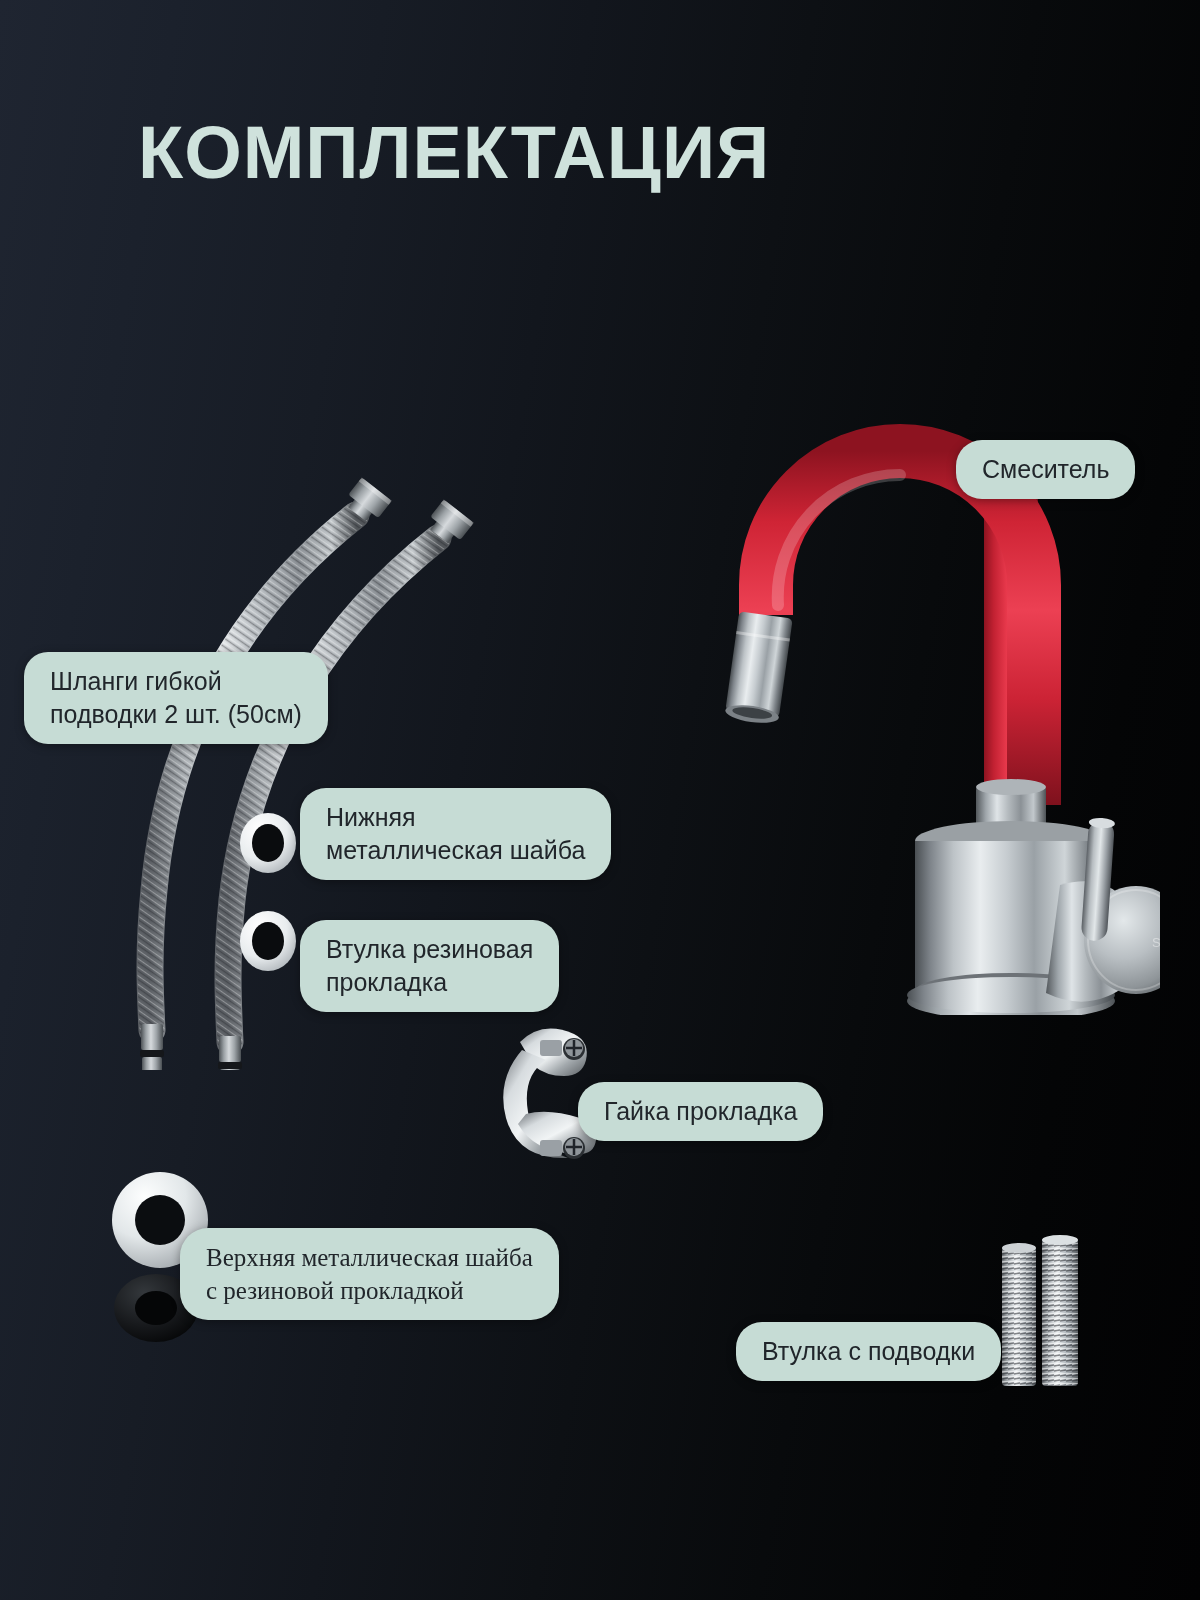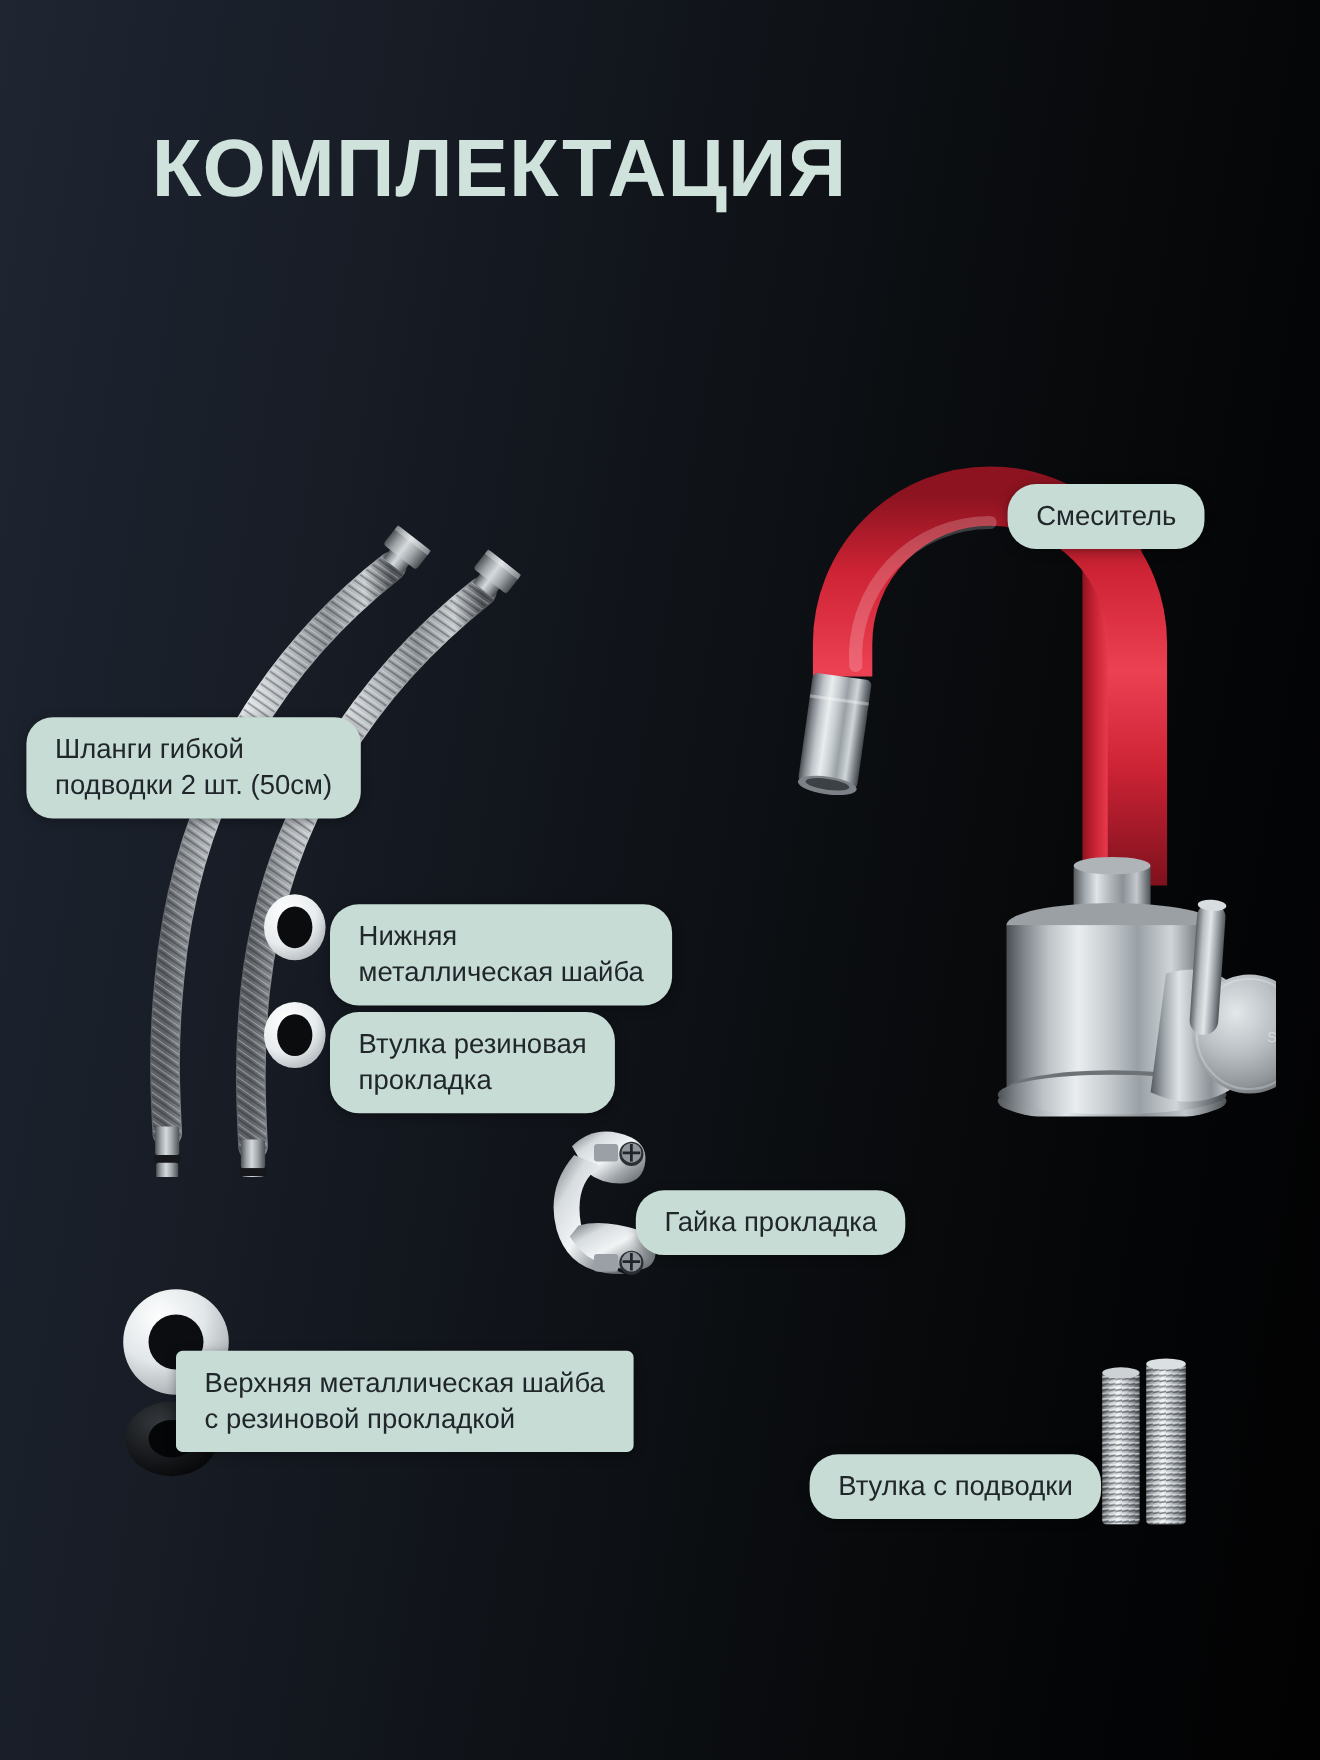--- a/index.html
+++ b/index.html
@@ -31,26 +31,26 @@
     background:#c6dcd5;
     color:#21262b;
     border-radius:26px;
     padding:13px 26px;
     font-size:25px;
     line-height:1.32;
     white-space:pre-line;
     box-shadow:0 2px 10px rgba(0,0,0,.35);
     z-index:30;
   }
-  .c-mixer   { left:916px; top:440px; }
+  .c-mixer   { left:956px; top:440px; }
   .c-hoses   { left:24px;  top:652px; border-radius:24px; }
-  .c-wash-m  { left:300px; top:822px; }
+  .c-wash-m  { left:300px; top:788px; }
   .c-wash-r  { left:300px; top:920px; }
   .c-nut     { left:578px; top:1082px; }
-  .c-top-w   { left:160px; top:1228px; border-radius:6px; }
+  .c-top-w   { left:180px; top:1228px; border-radius:28px;font-family:Liberation Serif, serif; }
   .c-sleeve  { left:736px; top:1322px; }
 
   
   .obj { position:absolute; }
 
   
   #faucet { left:700px; top:285px; width:460px; height:730px; }
 
   
   #hoses { left:100px; top:470px; width:400px; height:600px; }

